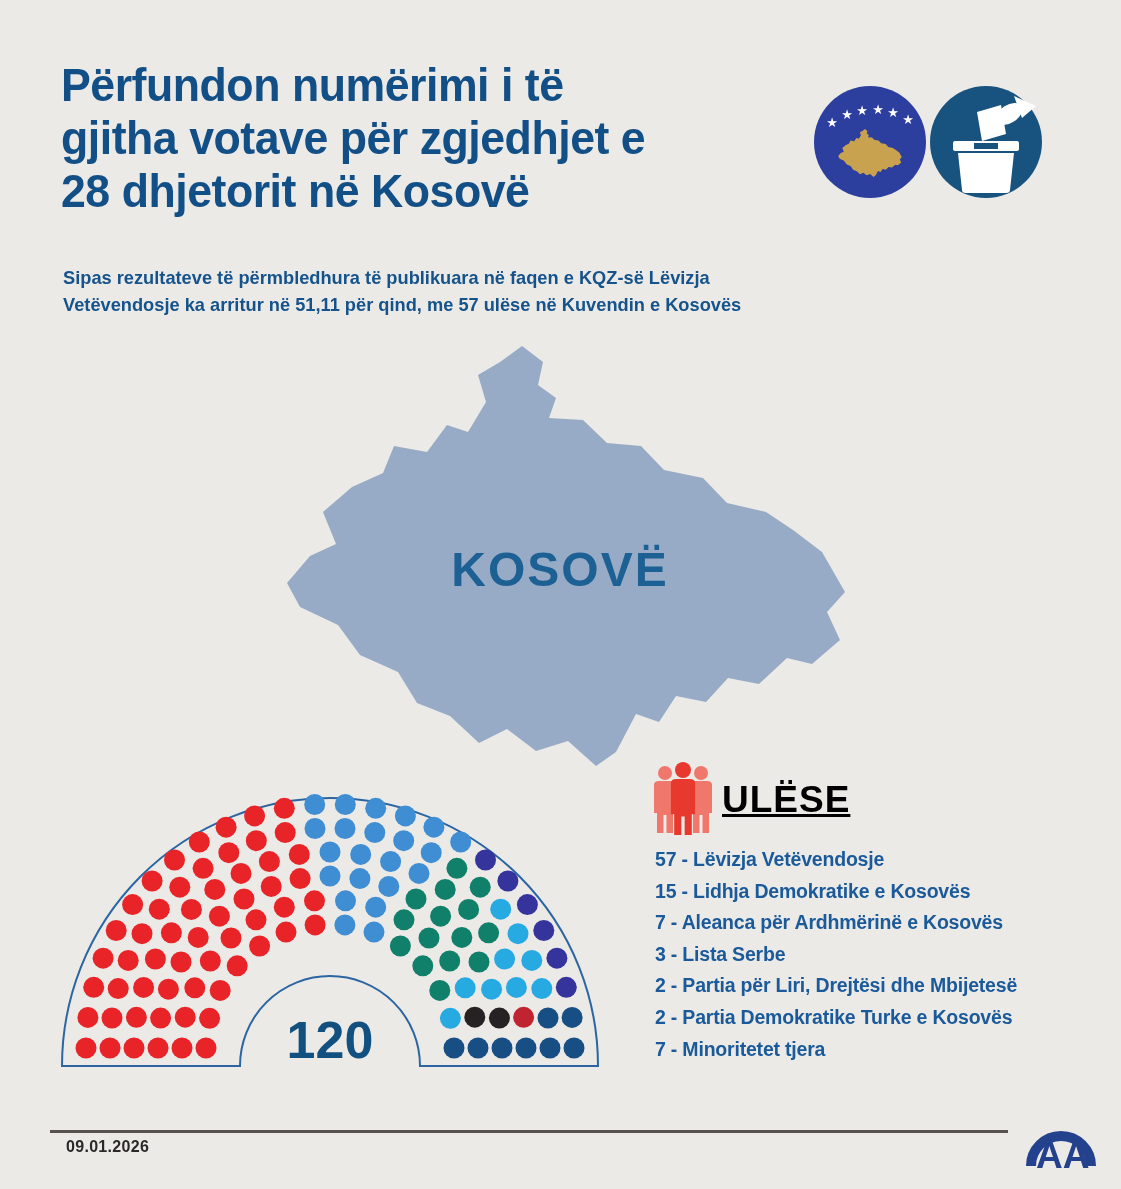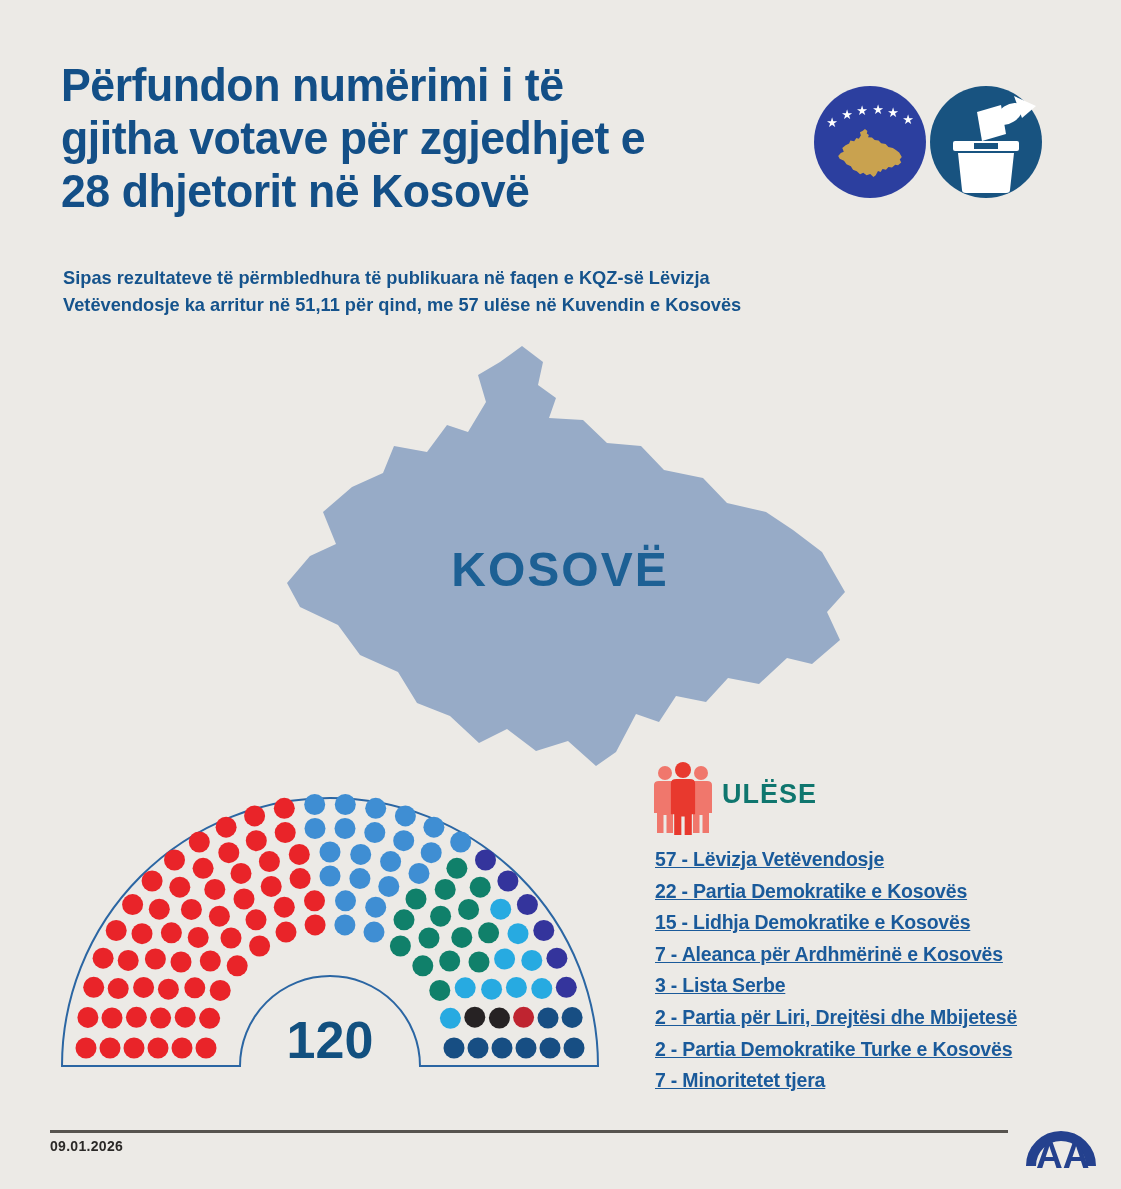--- a/index.html
+++ b/index.html
@@ -24,33 +24,33 @@
   .top-icons{position:absolute;left:805px;top:78px;width:250px;height:130px;}
   
   .map-svg{position:absolute;left:0;top:0;pointer-events:none;}
   .map-label{font-weight:700;font-size:48px;letter-spacing:2px;fill:#1d6094;}
   
   .hemi-svg{position:absolute;left:0;top:0;pointer-events:none;}
   .hemi-total{font-weight:700;font-size:52px;fill:#12507f;}
   
   .ulese-title{
     position:absolute;left:722px;top:779px;
-    font-size:27px;font-weight:700;color:#0f766e;letter-spacing:1px;
+    font-size:37px;font-weight:700;color:#000000;letter-spacing:1px;text-decoration:underline;
   }
   .ulese-icon{position:absolute;left:648px;top:760px;}
   .p-light{fill:#f0776c;}
   .p-dark{fill:#e8392e;}
   .legend-list{
     position:absolute;left:655px;top:844px;width:440px;
-    color:#1a5a9a;font-size:19.5px;font-weight:700;text-decoration:underline;
+    color:#1a5a9a;font-size:19.5px;font-weight:700;
   }
   .legend-item{height:31.6px;line-height:31.6px;white-space:nowrap;letter-spacing:-0.2px;}
   
   .divider{position:absolute;left:50px;top:1130px;width:958px;height:3px;background:#57544f;}
-  .date{position:absolute;left:50px;top:1138px;font-size:14px;font-weight:700;color:#2b2927;letter-spacing:0.3px;}
+  .date{position:absolute;left:66px;top:1138px;font-size:16px;font-weight:700;color:#2b2927;letter-spacing:0.3px;}
   .aa-logo{position:absolute;left:1018px;top:1098px;}
 </style>
 </head>
 <body>
 
 <div class="canvas">
 
   <svg width="0" height="0" style="position:absolute">
     <defs>
       <path id="kmap" d="M 522 346 L 543 362 L 538 385 L 556 398 L 549 418 L 583 420 L 607 443 L 641 446
@@ -241,21 +241,20 @@
     </g>
     <g class="p-dark">
       <circle cx="35" cy="10" r="8"></circle>
       <path transform="translate(35,19) scale(1.1)" d="M -11 4 Q -11 0 -6 0 L 6 0 Q 11 0 11 4 L 11 32 L 8 32 L 8 51 L 1.5 51 L 1.5 34 L -1.5 34 L -1.5 51 L -8 51 L -8 32 L -11 32 Z"></path>
     </g>
   </svg>
   <div class="ulese-title">ULËSE</div>
 
   <div class="legend-list" id="legend-list">
       <div class="legend-item">57 - Lëvizja Vetëvendosje</div>
-      <div class="legend-item">22 - Partia Demokratike e Kosovës</div>
       <div class="legend-item">15 - Lidhja Demokratike e Kosovës</div>
       <div class="legend-item">7 - Aleanca për Ardhmërinë e Kosovës</div>
       <div class="legend-item">3 - Lista Serbe</div>
       <div class="legend-item">2 - Partia për Liri, Drejtësi dhe Mbijetesë</div>
       <div class="legend-item">2 - Partia Demokratike Turke e Kosovës</div>
       <div class="legend-item">7 - Minoritetet tjera</div>
     </div>
 
   <div class="divider"></div>
   <div class="date">09.01.2026</div>

